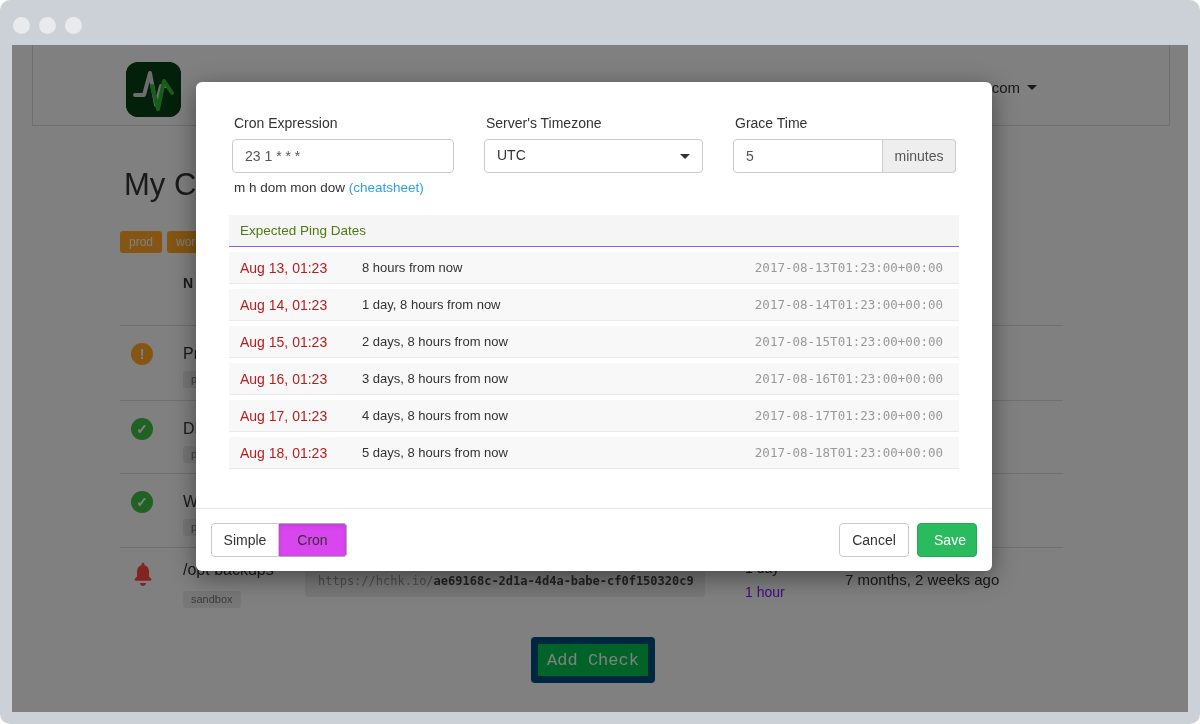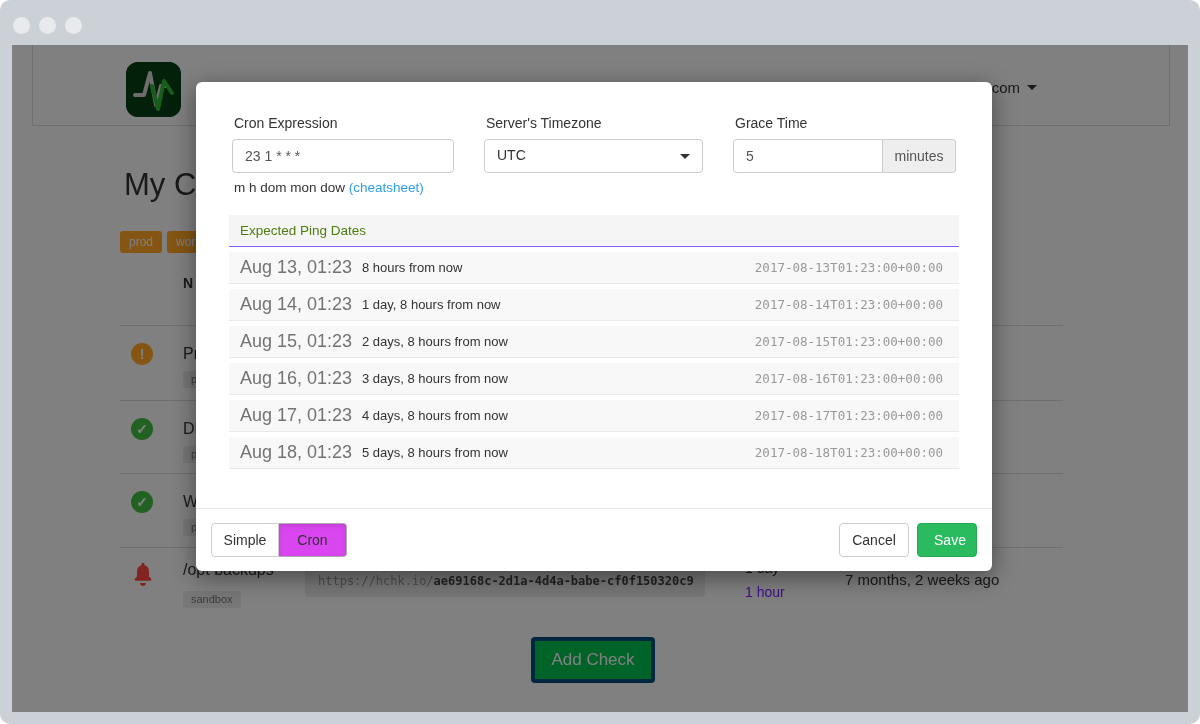--- a/index.html
+++ b/index.html
@@ -27,38 +27,38 @@
   .bell{position:absolute;left:11px;top:14px;width:24px;height:24px;color:#d9534f;}
   .check-name{position:absolute;left:63px;top:19px;font-size:16px;color:#333;white-space:nowrap;}
   .row-4 .check-name{top:13px;}
   .check-tag{position:absolute;left:63px;top:45px;background:#eee;color:#777;font-size:11px;padding:3px 8px;border-radius:3px;line-height:1;}
   .row-4 .check-tag{top:43px;}
   .url-chip{position:absolute;left:185px;top:17px;width:400px;height:32px;background:#eee;border-radius:4px;display:flex;align-items:center;padding:0 13px;box-sizing:border-box;font-family:"DejaVu Sans Mono",monospace;font-size:12px;white-space:nowrap;}
   .url-prefix{color:#999;} .url-code{color:#444;font-weight:600;}
   .sched-period{position:absolute;left:625px;top:12px;font-size:14px;color:#333;}
   .sched-grace{position:absolute;left:625px;top:36px;font-size:14px;color:#6d28d9;}
   .last-ping{position:absolute;left:725px;top:23px;font-size:15px;color:#333;}
-  .add-check{position:absolute;left:519px;top:592px;width:124px;height:46px;background:#28b964;color:#fff;border:4px solid #0c4a6e;border-radius:4px;font-size:17px;font-family:Liberation Sans, sans-serif;}
+  .add-check{position:absolute;left:519px;top:592px;width:124px;height:46px;background:#28b964;color:#fff;border:7px solid #0c4a6e;border-radius:4px;font-size:17px;font-family:Liberation Mono, monospace;}
   
   .modal{position:absolute;left:184px;top:37px;width:796px;height:489px;background:#fff;border-radius:6px;box-shadow:0 6px 24px rgba(0,0,0,0.45);}
   .fields-row{position:absolute;left:36px;right:36px;top:33px;display:flex;justify-content:space-between;}
   .fcol1{width:222px;} .fcol2{width:219px;} .fcol3{width:223px;}
   .flabel{font-size:14px;color:#333;margin:0 0 8px 2px;}
   .tinput{width:100%;height:34px;box-sizing:border-box;border:1px solid #ccc;border-radius:4px;padding:0 12px;font-size:14px;color:#555;font-family:"Liberation Sans",sans-serif;background:#fff;}
   .tselect{position:relative;height:34px;box-sizing:border-box;border:1px solid #ccc;border-radius:4px;padding:7px 12px 0;font-size:14px;color:#333;background:#fff;cursor:pointer;}
   .tselect .caret-down{position:absolute;right:12px;top:14px;}
   .igroup{display:flex;}
   .igroup .tinput{width:150px;border-top-right-radius:0;border-bottom-right-radius:0;}
   .iaddon{width:73px;height:34px;box-sizing:border-box;background:#eee;border:1px solid #ccc;border-left:none;border-radius:0 4px 4px 0;display:flex;align-items:center;justify-content:center;font-size:14px;color:#555;}
   .cron-help{position:absolute;left:38px;top:98px;font-size:13.5px;color:#333;}
   .cheatsheet-link{color:#2e9fe6;text-decoration:none;}
   .ping-table{position:absolute;left:33px;top:133px;width:730px;}
   .ping-head{height:31px;background:#f5f5f5;border-bottom:1px solid #8b5cf6;display:flex;align-items:center;padding-left:11px;font-size:13.5px;color:#4d7c0f;}
   .ping-row{height:31px;background:#f8f8f8;border-bottom:1px solid #e9e9e9;margin-top:5px;display:flex;align-items:center;}
-  .pr-date{width:122px;padding-left:11px;font-size:18px;color:#737373;}
+  .pr-date{width:122px;padding-left:11px;font-size:14px;color:#b91c1c;}
   .pr-rel{flex:1;font-size:13px;color:#333;}
   .pr-iso{padding-right:16px;font-family:"DejaVu Sans Mono",monospace;font-size:12.5px;color:#999;}
   .modal-footer{position:absolute;left:0;right:0;bottom:0;height:62px;border-top:1px solid #e5e5e5;display:flex;align-items:center;justify-content:space-between;padding:0 15px;}
   .btn{height:34px;border-radius:4px;font-size:14px;font-family:"Liberation Sans",sans-serif;cursor:pointer;}
   .btn-group{display:flex;}
   .btn-simple{width:68px;background:#fff;border:1px solid #ccc;border-radius:4px 0 0 4px;color:#333;}
   .btn-cron{width:68px;background:#d946ef;border:1px solid #adadad;border-left:none;border-radius:0 4px 4px 0;color:#333;box-shadow:inset 0 2px 4px rgba(0,0,0,0.12);}
   .footer-right{display:flex;gap:8px;}
   .btn-cancel{width:70px;background:#fff;border:1px solid #ccc;color:#333;}
   .btn-save{width:60px;background:#2abb5f;border:1px solid #25a955;color:#fff;padding-left:12px;}

